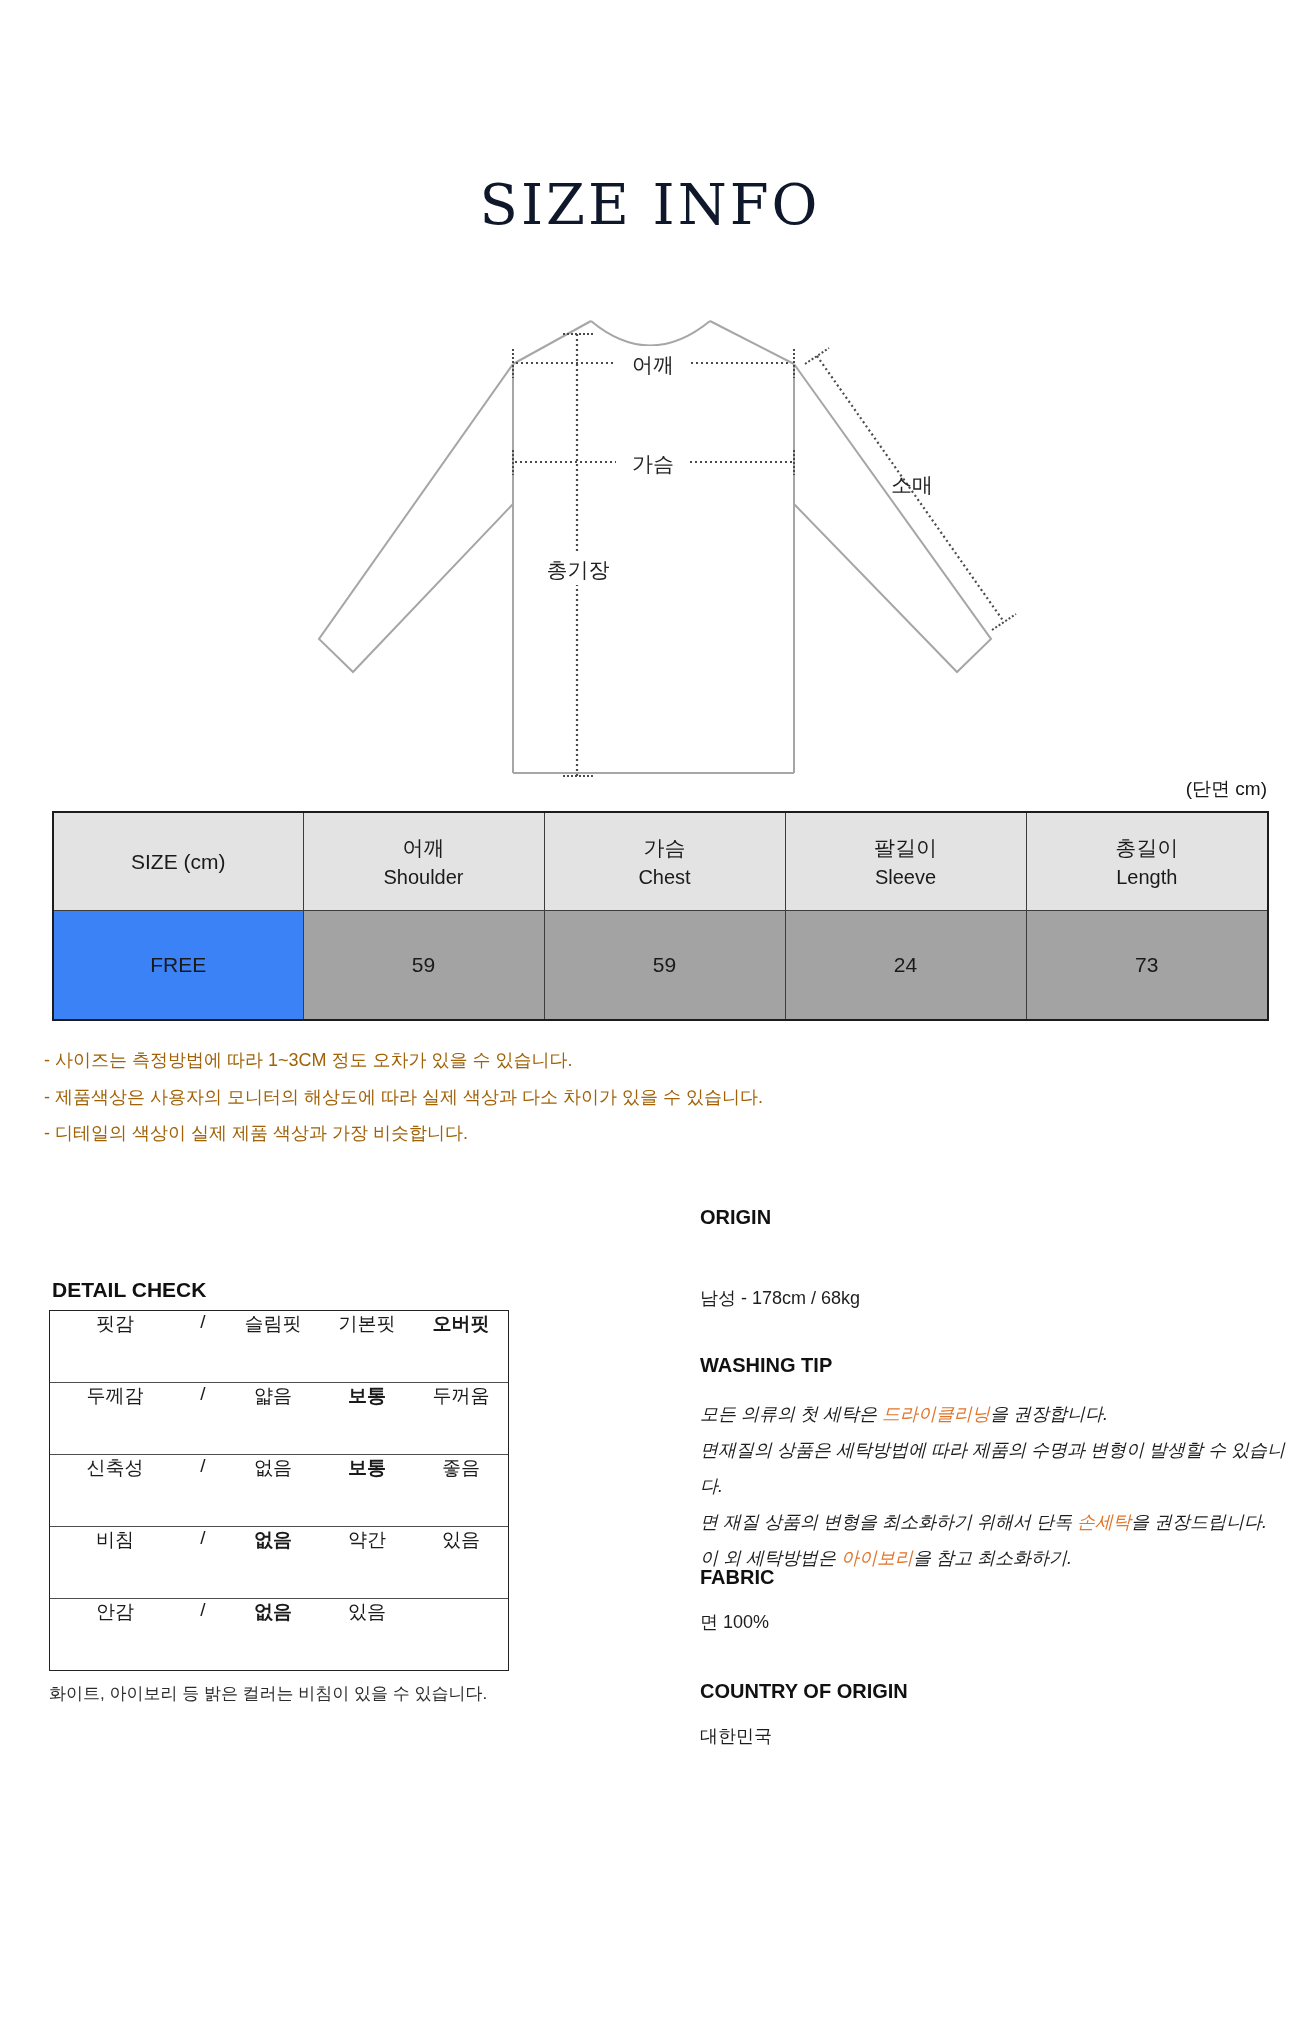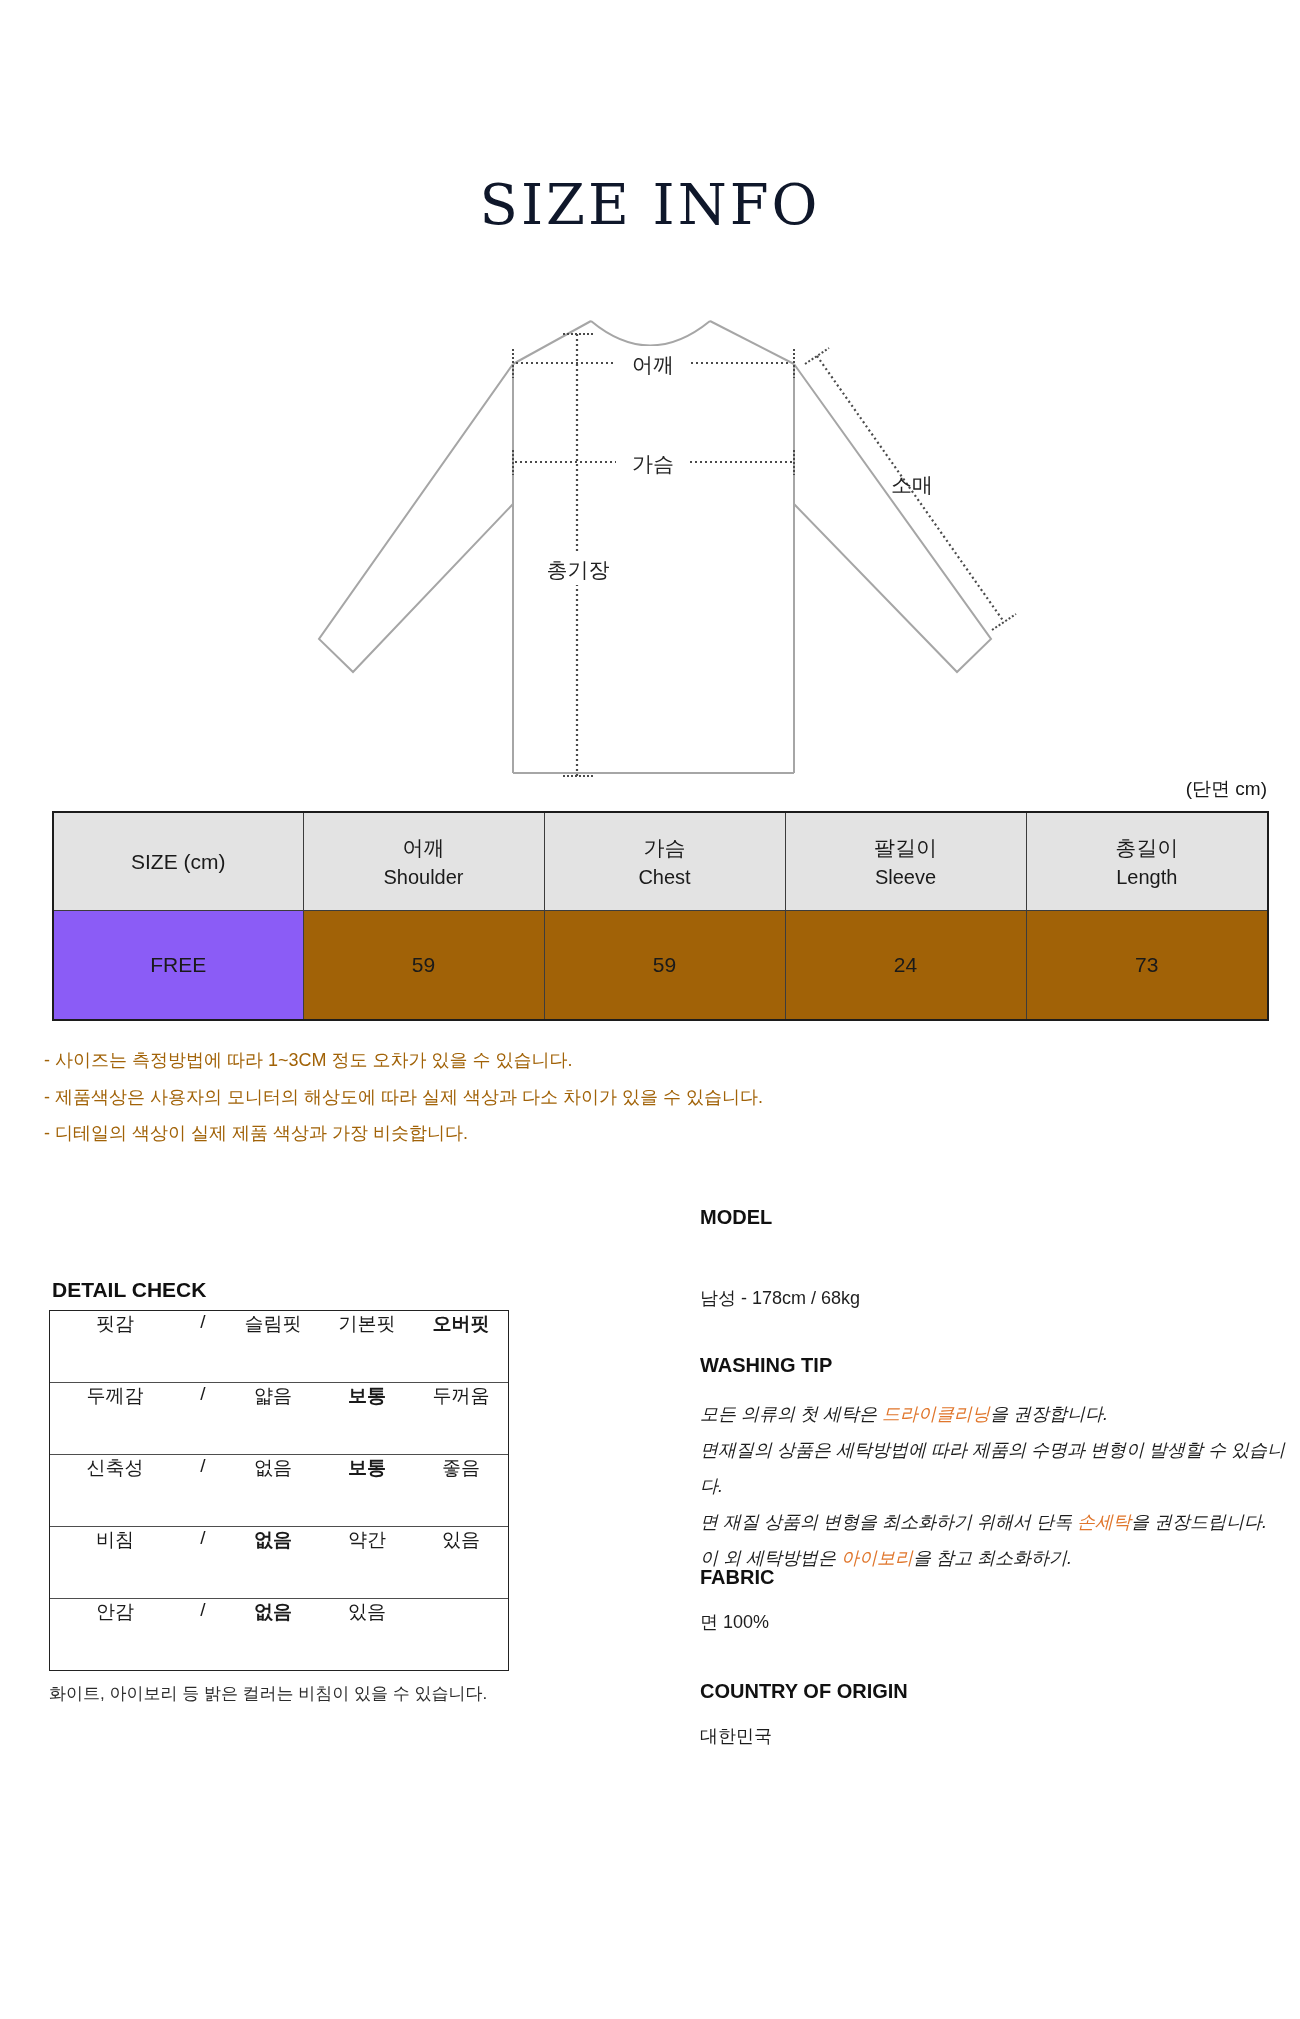--- a/index.html
+++ b/index.html
@@ -24,22 +24,22 @@
   
   .unit-note{top:776px;left:0;width:1267px;text-align:right;font-size:19px;color:#161616;}
   
   .size-table{top:811px;left:52px;border-collapse:collapse;table-layout:fixed;}
   .size-table td,.size-table th{
     border:1px solid #3c3c3c;text-align:center;vertical-align:middle;
     font-weight:normal;padding:0;
   }
   .size-table{border:2px solid #1c1c1c;}
   .size-table .hdr{height:97px;background:#e3e3e3;}
-  .size-table .datarow td{height:108px;background:#a16207;font-size:21px;color:#1a1a1a;}
-  .size-table .datarow td.gray{background:#8b5cf6;margin-left:40px;}
+  .size-table .datarow td{height:108px;background:#a3a3a3;font-size:21px;color:#1a1a1a;}
+  .size-table .datarow td.gray{background:#3b82f6;margin-left:40px;}
   .th-ko{font-size:21px;color:#1a1a1a;line-height:30px;font-weight:500;}
   .th-en{font-size:20px;color:#1a1a1a;line-height:28px;font-weight:500;}
   .size-name{font-size:21px;font-weight:500;}
   
   .notes{top:1042px;left:44px;font-size:18px;color:#a16207;}
   .notes div{line-height:36.5px;}
   
   .detail-heading{top:1278px;left:52px;font-size:21px;font-weight:700;color:#111;}
   .detail-table{
     top:1310px;left:49px;width:460px;border:1.5px solid #222;
@@ -191,21 +191,21 @@
   <div class="detail-row">
     <span class="d-label">안감</span>
     <span class="d-slash">/</span>
     <span class="d-opt bold">없음</span>
     <span class="d-opt">있음</span>
     <span class="d-opt"></span>
   </div>
 </div>
 <div class="abs detail-footnote">화이트, 아이보리 등 밝은 컬러는 비침이 있을 수 있습니다.</div>
 
-<div class="abs info-heading model-heading">MODEL</div>
+<div class="abs info-heading model-heading">ORIGIN</div>
 <div class="abs info-text model-text">남성 - 178cm / 68kg</div>
 
 <div class="abs info-heading washing-heading">WASHING TIP</div>
 <div class="abs washing-lines">
   <div><span>모든 의류의 첫 세탁은 </span><span class="hl">드라이클리닝</span><span>을 권장합니다.</span></div>
   <div><span>면재질의 상품은 세탁방법에 따라 제품의 수명과 변형이 발생할 수 있습니다.</span></div>
   <div><span>면 재질 상품의 변형을 최소화하기 위해서 단독 </span><span class="hl">손세탁</span><span>을 권장드립니다.</span></div>
   <div><span>이 외 세탁방법은 </span><span class="hl">아이보리</span><span>을 참고 최소화하기.</span></div>
 </div>
 

